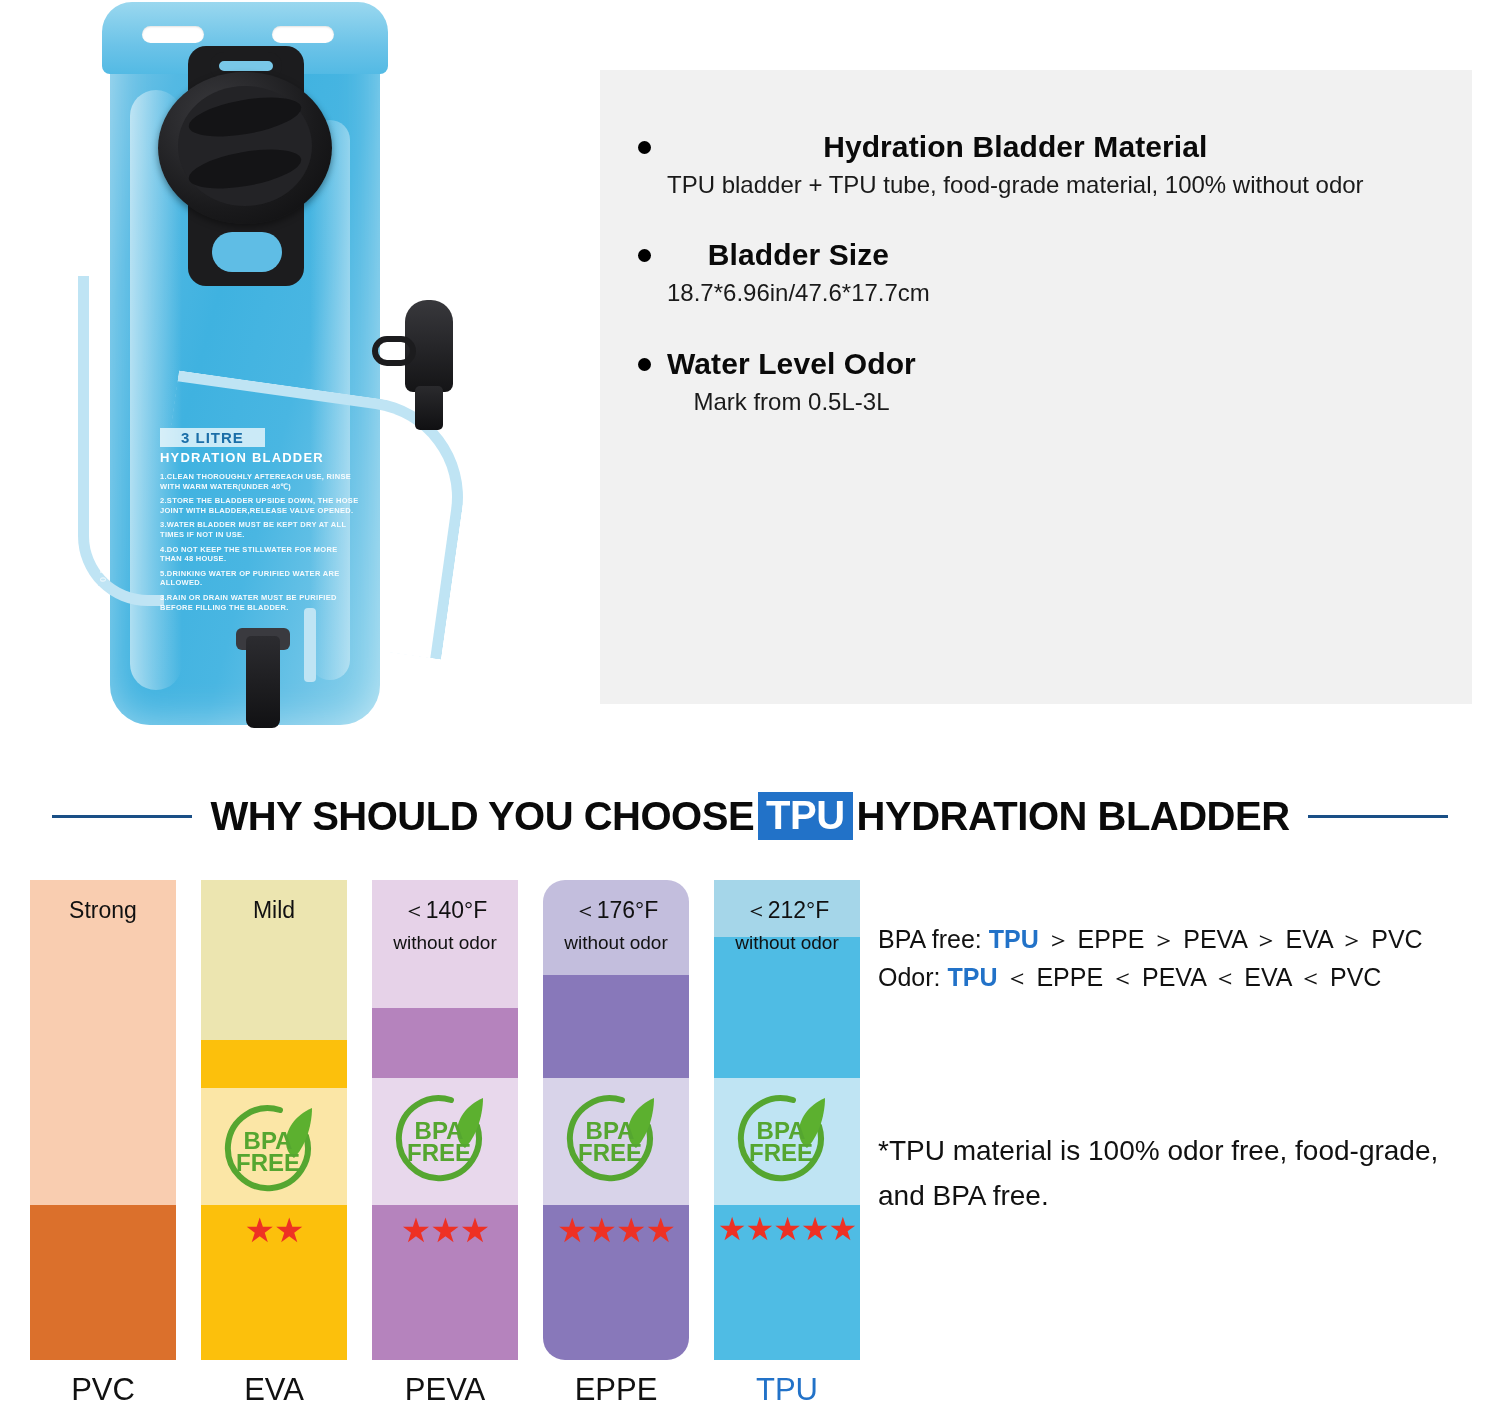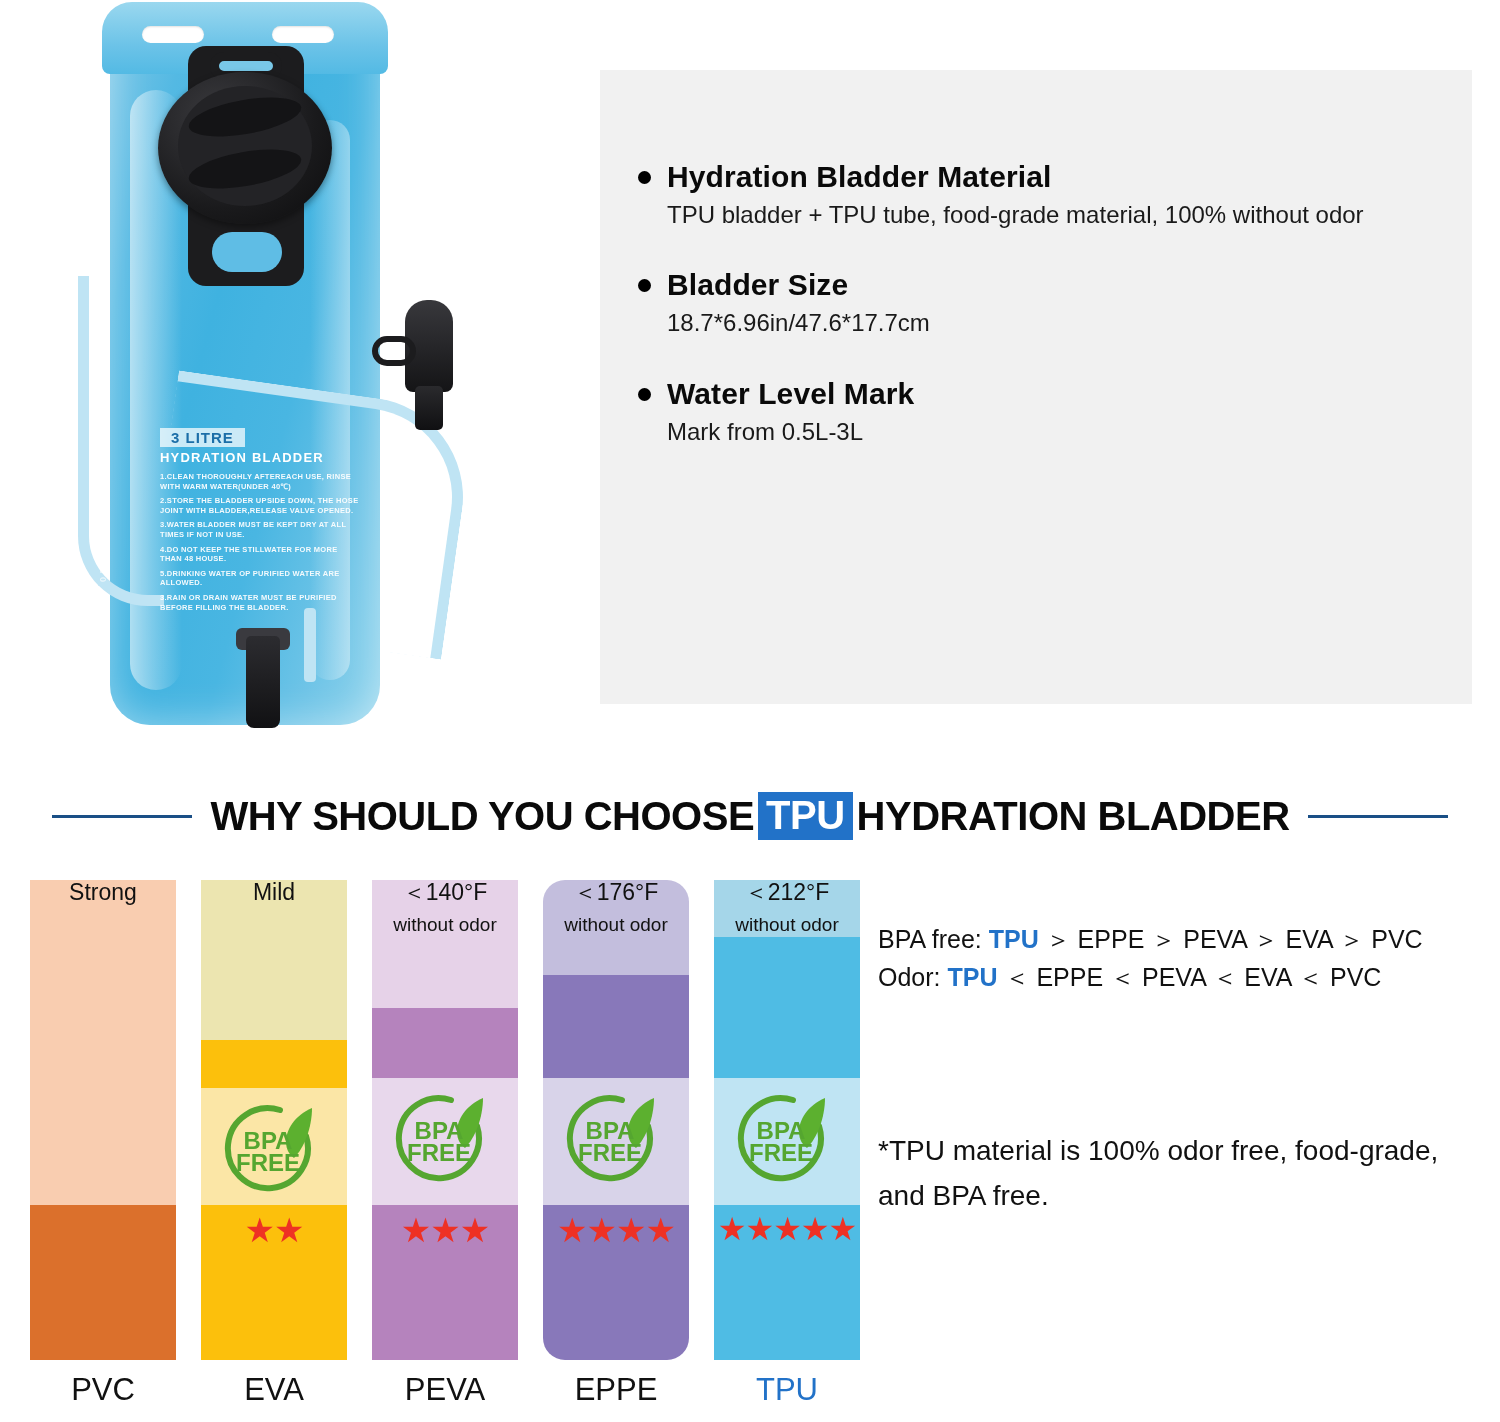--- a/index.html
+++ b/index.html
@@ -138,21 +138,21 @@
     width: 54px; height: 22px;
     background: #3a3a3f; border-radius: 6px;
   }
 
   
   .label-block { position: absolute; left: 100px; top: 428px; width: 200px; }
   .label-title {
     display: inline-block;
     background: rgba(255,255,255,.72);
     color: #1b6ea8; font-weight: bold; font-size: 15px;
-    letter-spacing: 1px; padding: 1px 11px;
+    letter-spacing: 1px; padding: 1px 21px;
   }
   .label-sub {
     color: #ffffff; font-weight: bold; font-size: 13px;
     letter-spacing: 1.2px; margin-top: 3px;
   }
   .label-lines { margin-top: 7px; }
   .label-line {
     color: #ffffff; font-size: 7.5px; font-weight: bold;
     letter-spacing: .3px; line-height: 1.28; margin-bottom: 5px;
     opacity: .93;
@@ -162,21 +162,21 @@
     font-size: 9px; font-weight: bold;
     transform: rotate(-90deg); letter-spacing: .5px;
   }
 
   
   .spec-panel {
     position: absolute; left: 600px; top: 70px;
     width: 872px; height: 634px;
     background: #f1f1f1;
   }
-  .spec-list { padding: 88px 0 0 38px; }
+  .spec-list { padding: 58px 0 0 38px; text-align: center; }
   .spec-item { display: flex; margin-bottom: 34px; }
   .spec-bullet {
     width: 13px; height: 13px; border-radius: 50%;
     background: #000; flex: none; margin: 13px 16px 0 0;
   }
   .spec-title {
     font-size: 30px; font-weight: bold; color: #0a0a0a;
     line-height: 1.24; letter-spacing: .1px;
   }
   .spec-desc {
@@ -206,21 +206,21 @@
 
   
   .chart { position: absolute; left: 0; top: 880px; width: 880px; height: 542px; }
   .col {
     position: absolute; top: 0; width: 146px; height: 480px;
     overflow: hidden;
   }
   .band { position: absolute; left: 0; width: 100%; }
   .col-head {
     position: absolute; left: 0; top: 0; width: 100%;
-    text-align: center; z-index: 3;
+    text-align: center; padding-top: 18px; z-index: 3;
   }
   .head-main { font-size: 23px; color: #111; line-height: 1.12; }
   .head-sub { font-size: 19px; color: #111; margin-top: 8px; }
   .bpa-badge {
     position: absolute; left: 50%; transform: translateX(-50%);
     width: 108px; height: 96px; z-index: 3;
   }
   .stars {
     position: absolute; left: 0; width: 100%;
     text-align: center; z-index: 3;
@@ -314,21 +314,21 @@
         <div>
           <div class="spec-title">Bladder Size</div>
           <div class="spec-desc">18.7*6.96in/47.6*17.7cm</div>
         </div>
       </div>
 
 
       <div class="spec-item">
         <span class="spec-bullet"></span>
         <div>
-          <div class="spec-title">Water Level Mark</div>
+          <div class="spec-title">Water Level Odor</div>
           <div class="spec-desc">Mark from 0.5L-3L</div>
         </div>
       </div>
 
     </div>
   </div>
 </div>
 
 <div class="headline">
   <span class="rule left"></span>

